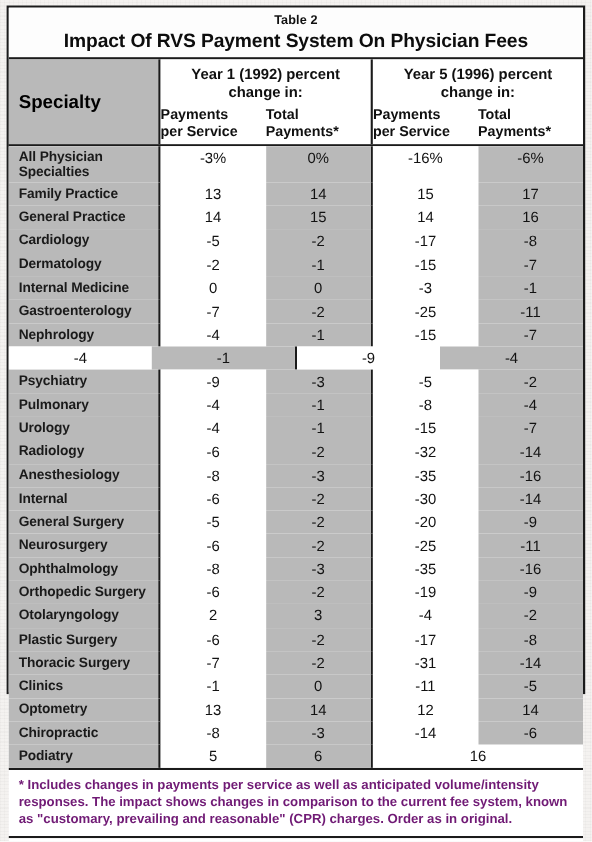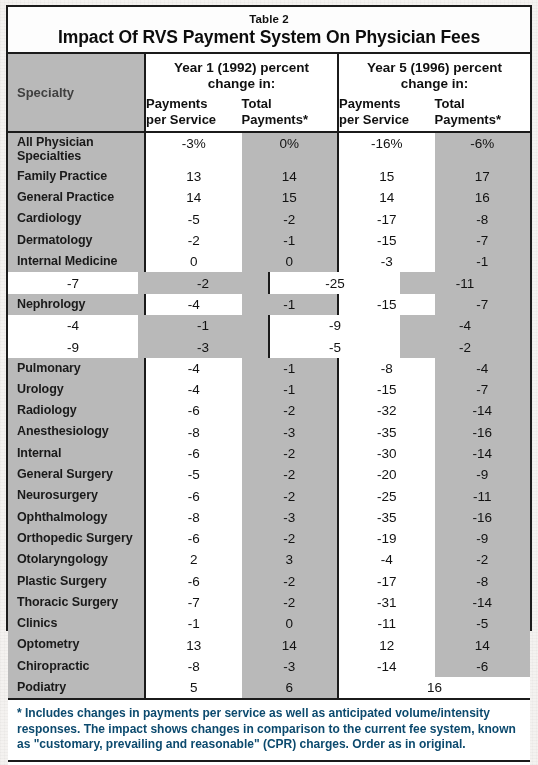--- a/index.html
+++ b/index.html
@@ -78,23 +78,23 @@
     flex: 0 0 138px;
     background: #b9b9b9;
     border-right: 2px solid #1b1b1b;
     box-sizing: border-box;
     display: flex;
     align-items: center;
     padding-left: 9px;
     position: relative;
   }
   .head-specialty .lbl {
-    font-size: 13px;
-    font-weight: bold;
-    color: #404040;
+    font-size: 17px;
+    font-weight: bold;
+    color: #000000;
   }
   .head-group {
     flex: 1 1 0;
     box-sizing: border-box;
     display: flex;
     flex-direction: column;
     background: #ffffff;
     position: relative;
   }
   .head-group.sep { border-right: 2px solid #1b1b1b; }
@@ -172,21 +172,21 @@
   .row.tall .cell-num { align-items: flex-start; padding-top: 3px; }
 
   
   .footnote {
     flex: 0 0 auto;
     padding: 6px 9px 7px 9px;
     background: #ffffff;
     border-bottom: 2px solid #1b1b1b;
     font-size: 12px;
     line-height: 15.5px;
-    color: #0c4a6e;
+    color: #701a75;
     font-weight: bold;
   }
   .source-row {
     flex: 0 0 auto;
     padding: 6px 10px 5px 9px;
     background: #ffffff;
     display: flex;
     align-items: baseline;
     font-size: 12.5px;
     color: #101010;
@@ -311,20 +311,21 @@
           <div class="grp sep">
             <div class="cell-num white">0</div>
             <div class="cell-num shade">0</div>
           </div>
           <div class="grp">
             <div class="cell-num white">-3</div>
             <div class="cell-num shade">-1</div>
           </div>
         </div>
         <div class="row">
+          <div class="cell-spec">Gastroenterology</div>
           <div class="grp sep">
             <div class="cell-num white">-7</div>
             <div class="cell-num shade">-2</div>
           </div>
           <div class="grp">
             <div class="cell-num white">-25</div>
             <div class="cell-num shade">-11</div>
           </div>
         </div>
         <div class="row">
@@ -342,20 +343,21 @@
           <div class="grp sep">
             <div class="cell-num white">-4</div>
             <div class="cell-num shade">-1</div>
           </div>
           <div class="grp">
             <div class="cell-num white">-9</div>
             <div class="cell-num shade">-4</div>
           </div>
         </div>
         <div class="row">
+          <div class="cell-spec">Psychiatry</div>
           <div class="grp sep">
             <div class="cell-num white">-9</div>
             <div class="cell-num shade">-3</div>
           </div>
           <div class="grp">
             <div class="cell-num white">-5</div>
             <div class="cell-num shade">-2</div>
           </div>
         </div>
         <div class="row">

